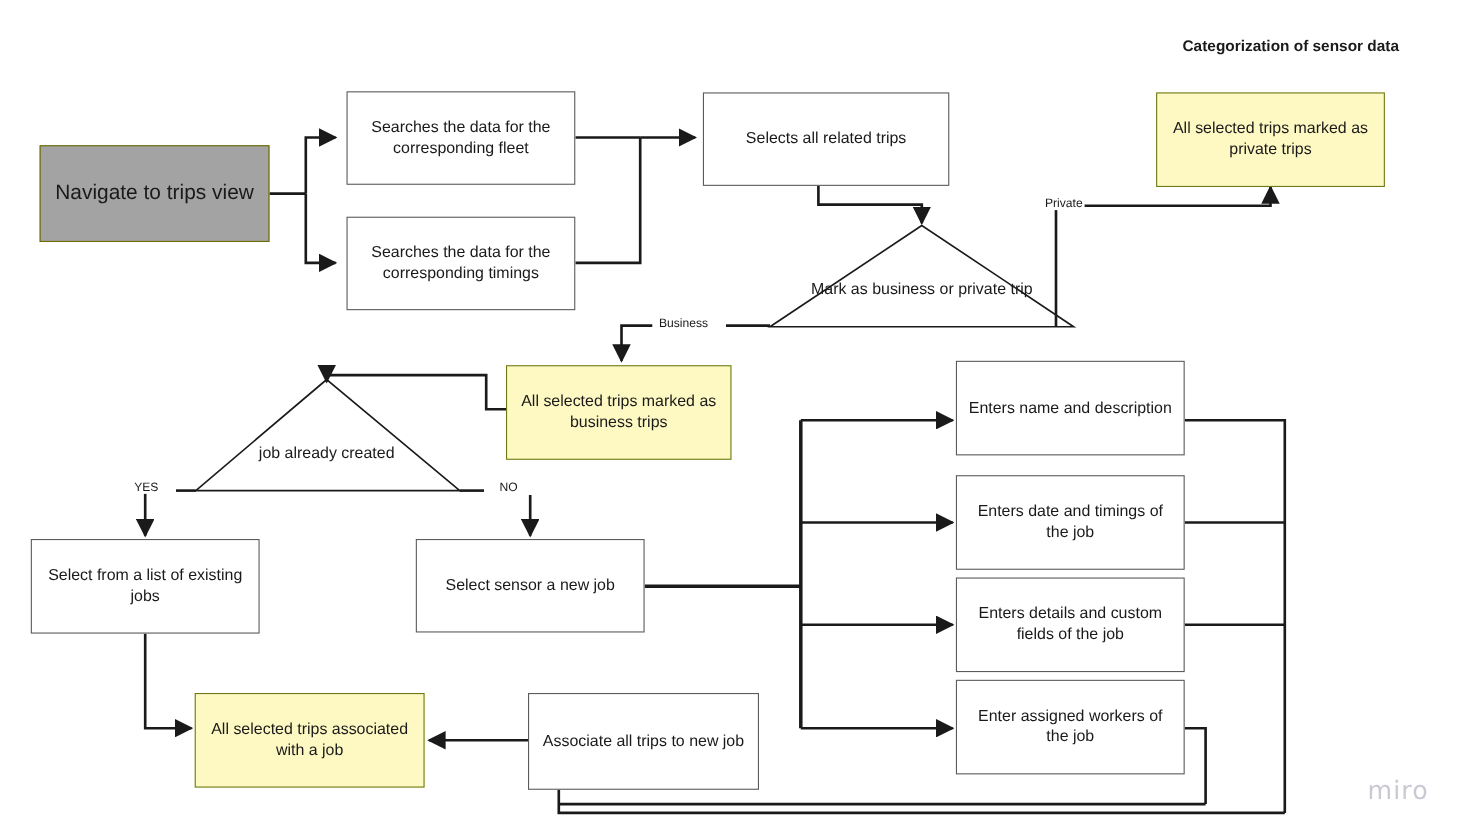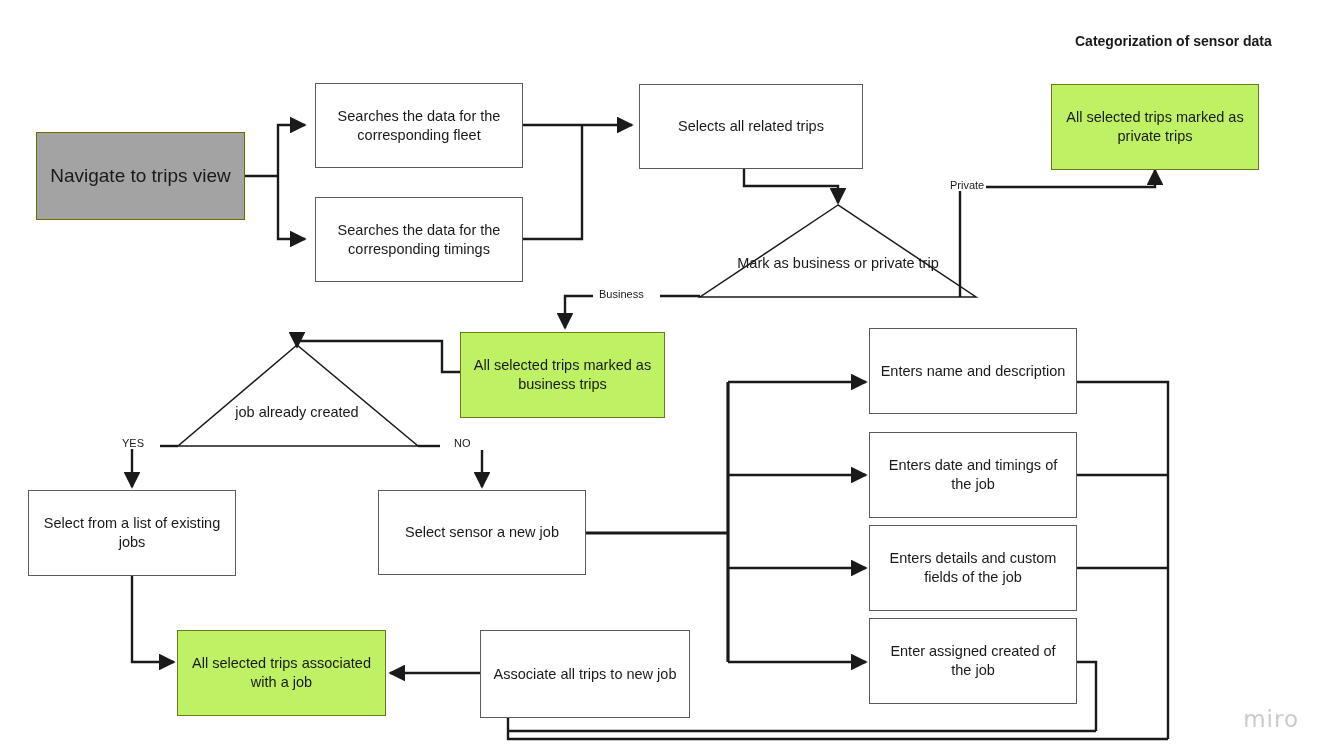--- a/index.html
+++ b/index.html
@@ -37,21 +37,21 @@
     border: 1.6px solid #5b5b5b;
     background: #ffffff;
     font-size: 14.5px;
   }
   .box.yellow {
     background: #a3a3a3;
     border-color: #6b6b00;
     font-size: 19px;
   }
   .box.green {
-    background: #bef264;
+    background: #fef9c3;
     border-color: #6b7a17;
     font-size: 14.5px;
   }
   .box-inner { display:block; width:100%; }
   .tri-label {
     position: absolute;
     font-size: 14.5px;
     color: #1a1a1a;
     text-align: center;
     line-height: 1.3;
@@ -200,21 +200,21 @@
 
   <div class="node box" style="left:869px; top:432px; width:208px; height:86px;">
     <span class="box-inner">Enters date and timings of the job</span>
   </div>
 
   <div class="node box" style="left:869px; top:525px; width:208px; height:86px;">
     <span class="box-inner">Enters details and custom fields of the job</span>
   </div>
 
   <div class="node box" style="left:869px; top:618px; width:208px; height:86px;">
-    <span class="box-inner">Enter assigned created of the job</span>
+    <span class="box-inner">Enter assigned workers of the job</span>
   </div>
 
   <div class="edge-label" style="left:948px; top:179px;">Private</div>
 
   <div class="edge-label" style="left:597px; top:288px;">Business</div>
 
   <div class="edge-label" style="left:120px; top:437px;">YES</div>
 
   <div class="edge-label" style="left:452px; top:437px;">NO</div>
 

